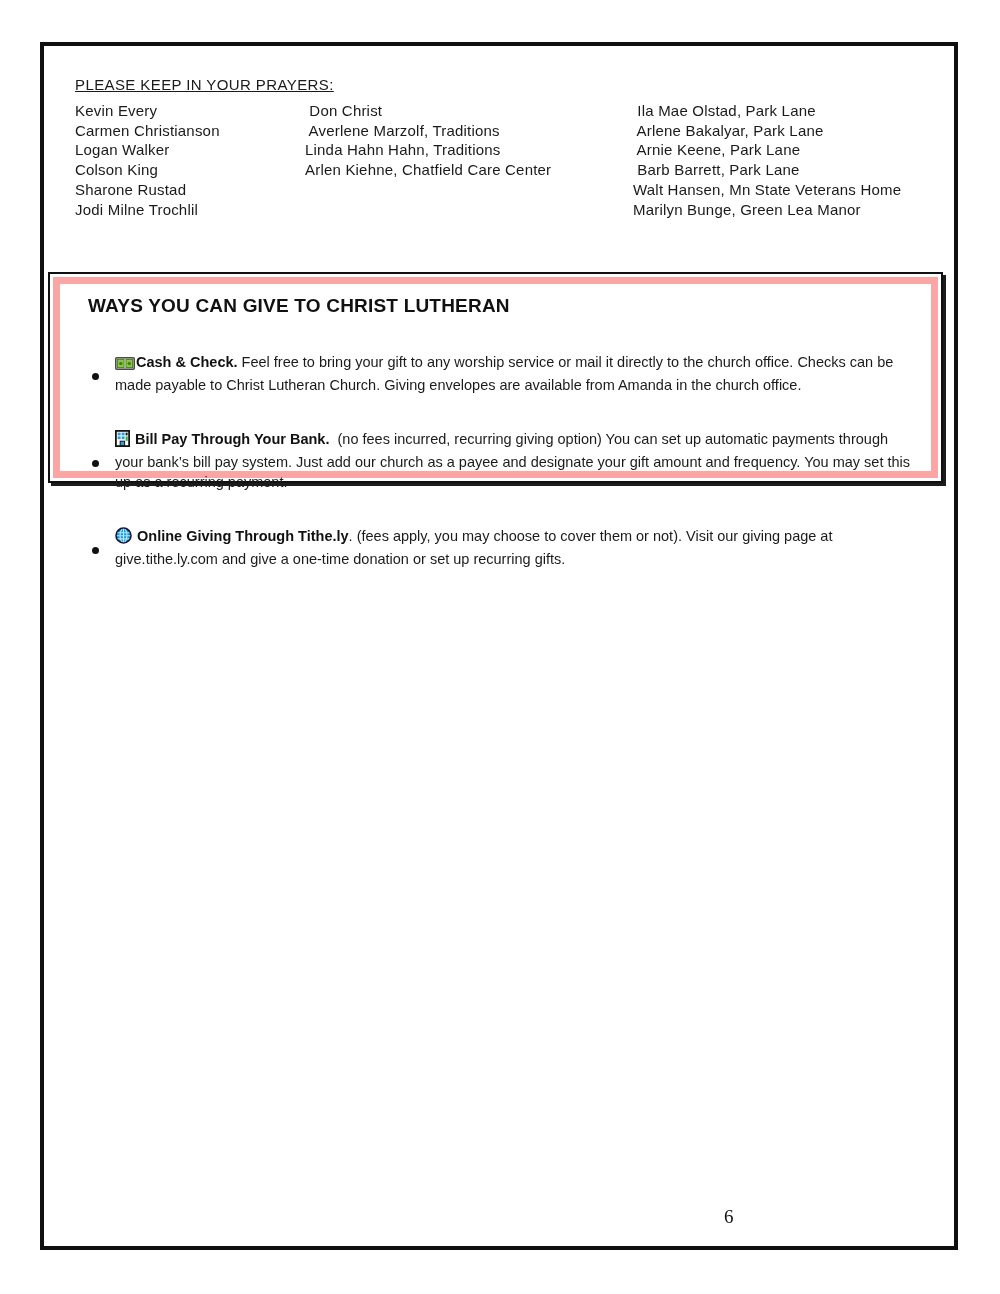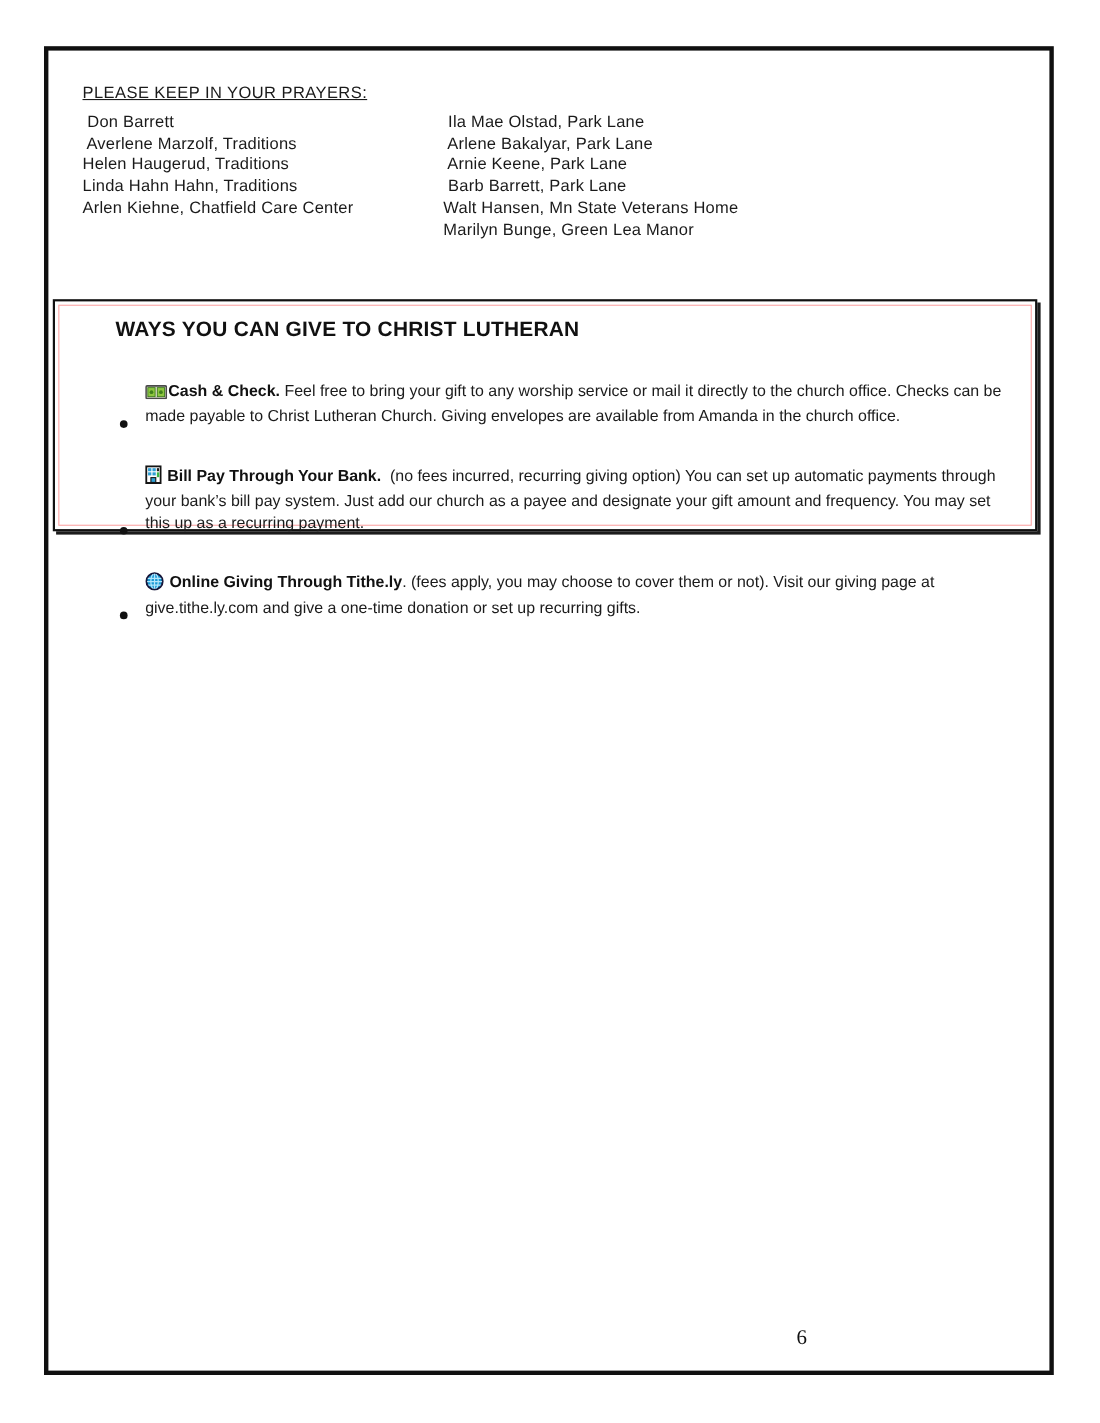--- a/index.html
+++ b/index.html
@@ -65,39 +65,39 @@
     box-sizing: border-box;
     border: 2px solid #101010;
     padding: 3px;
     background: #ffffff;
     box-shadow: 3px 3px 0 #1c1c1c;
   }
   .give-box-inner {
     box-sizing: border-box;
     width: 100%;
     height: 100%;
-    border: 1px solid #fca5a5;
-    padding: 10px 12px 8px 51px;
+    border: 7px solid #fca5a5;
+    padding: 10px 12px 8px 28px;
   }
   .give-title {
     margin: 0;
     font-size: 19px;
     font-weight: bold;
     letter-spacing: 0.2px;
     line-height: 24px;
     color: #111111;
   }
   .give-bullets {
     margin: 9px 0 0 0;
     padding: 0;
     list-style: none;
   }
   .give-bullets li {
     display: flex;
-    align-items: flex-end;
+    align-items: center;
     margin-bottom: 9px;
     margin-top: 34px;
   }
   .bullet-dot {
     flex: none;
     width: 7px;
     height: 7px;
     border-radius: 50%;
     background: #111111;
     margin: 6px 0 0 4px;
@@ -129,24 +129,31 @@
   }
 </style>
 </head>
 <body>
 
 <div class="page-frame"></div>
 
 <div class="prayers-title">PLEASE KEEP IN YOUR PRAYERS:</div>
 
 <div class="prayers-columns">
+  <div class="prayer-col prayer-col-1">
+    <span class="prayer-item">Kevin Every</span>
+    <span class="prayer-item">Carmen Christianson</span>
+    <span class="prayer-item">Logan Walker</span>
+    <span class="prayer-item">Colson King</span>
+    <span class="prayer-item">Sharone Rustad</span>
+    <span class="prayer-item">Jodi Milne Trochlil</span>
+  </div>
   <div class="prayer-col prayer-col-2">
-    <span class="prayer-item"> Don Barrett</span>
+    <span class="prayer-item"> Don Christ</span>
     <span class="prayer-item"> Averlene Marzolf, Traditions</span>
-    <span class="prayer-item">Helen Haugerud, Traditions</span>
     <span class="prayer-item">Linda Hahn Hahn, Traditions</span>
     <span class="prayer-item">Arlen Kiehne, Chatfield Care Center</span>
   </div>
   <div class="prayer-col prayer-col-3">
     <span class="prayer-item"> Ila Mae Olstad, Park Lane</span>
     <span class="prayer-item"> Arlene Bakalyar, Park Lane</span>
     <span class="prayer-item"> Arnie Keene, Park Lane</span>
     <span class="prayer-item"> Barb Barrett, Park Lane</span>
     <span class="prayer-item">Walt Hansen, Mn State Veterans Home</span>
     <span class="prayer-item">Marilyn Bunge, Green Lea Manor</span>

